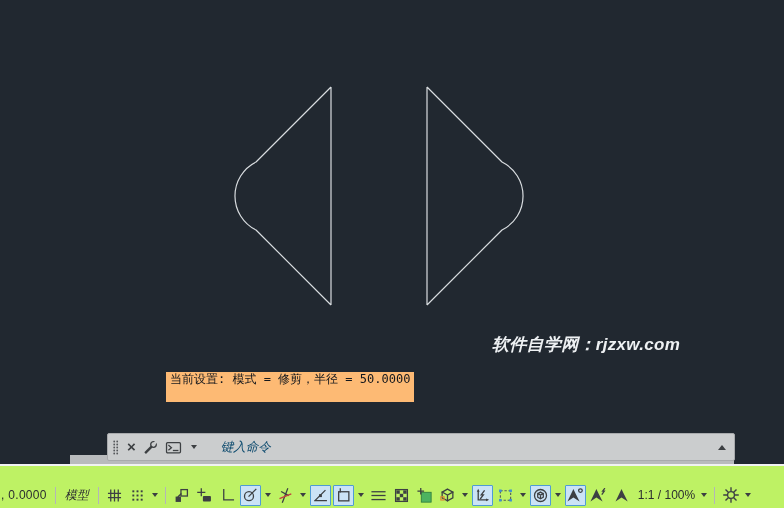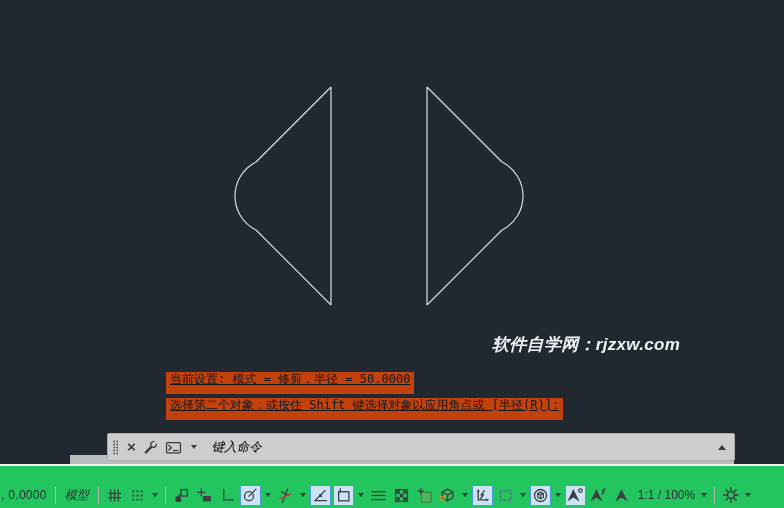--- a/index.html
+++ b/index.html
@@ -17,53 +17,53 @@
     white-space:nowrap;
     font-style:italic;
   }
   
   .history {
     position:absolute; left:166px; top:372px;
     display:flex; flex-direction:column; align-items:flex-start; gap:4px;
     font-family:"DejaVu Sans Mono", monospace; font-size:12px; line-height:13px;
   }
   .history .hline {
-    background:#c2410c; color:#15181d; padding:1px 4px 8px 4px; white-space:pre;text-decoration:underline;
+    background:#fdba74; color:#15181d; padding:1px 4px 16px 4px; white-space:pre;
   }
   
   .cmd-tray {
     position:absolute; left:70px; top:455px; width:664px; height:9px;
     background:#b9bbbd;
   }
   .cmd-bar {
     position:absolute; left:107px; top:433px; width:628px; height:28px;
     background:#cbcdce; border:1px solid #a8aaac; border-radius:2px;
     display:flex; align-items:center; padding:0 8px 0 4px; gap:7px;
   }
   .cmd-placeholder {
-    font-style:italic; color:#000000; font-size:12.5px; margin-left:6px;
+    font-style:italic; color:#0c4a6e; font-size:12.5px; margin-left:15px;
     white-space:nowrap;
   }
   .cmd-close { font-size:15px; font-weight:bold; color:#3c3f42; line-height:14px; cursor:default; }
   .spacer { flex:1; }
   
   .caret-down {
     width:0; height:0;
     border-left:3.5px solid transparent; border-right:3.5px solid transparent;
     border-top:4.5px solid #3c3f42; margin:0 2px;
   }
   .caret-up {
     width:0; height:0;
     border-left:4px solid transparent; border-right:4px solid transparent;
     border-bottom:5px solid #3c3f42;
   }
   
   .statusbar {
     position:absolute; left:0; right:0; top:464px; bottom:0;
-    background:#22c55e; border-top:2px solid #f1f2f2;
+    background:#bef264; border-top:2px solid #f1f2f2;
   }
   .statusrow {
     position:absolute; left:1px; right:0; bottom:2px; height:22px;
     display:flex; align-items:center; gap:2px;
     font-size:12px; color:#2b2d30; white-space:nowrap;
   }
   .coords { padding:0 3px 0 0; letter-spacing:0.3px; }
   .model-btn { padding:0 4px;font-style:italic; }
   .vsep { width:1px; height:17px; background:#b4b6b8; margin:0 3px; flex:none; }
   .sicon {
@@ -81,21 +81,20 @@
 
 <svg class="canvas-svg" width="784" height="464" viewBox="0 0 784 464">
   <path fill="none" stroke="#d9dde0" stroke-width="1.2" stroke-linejoin="round" d="M331,87 L331,305 M331,87 L256,162 A38,38 0 0 0 256,230 L331,305"></path>
   <path fill="none" stroke="#d9dde0" stroke-width="1.2" stroke-linejoin="round" d="M427,87 L427,305 M427,87 L502,162 A38,38 0 0 1 502,230 L427,305"></path>
 </svg>
 
 <div class="watermark">软件自学网：rjzxw.com</div>
 
 <div class="history">
   <div class="hline">当前设置: 模式 = 修剪，半径 = 50.0000</div>
-  <div class="hline">选择第二个对象，或按住 Shift 键选择对象以应用角点或 [半径(R)]:</div>
 </div>
 
 <div class="cmd-tray"></div>
 <div class="cmd-bar">
   <svg width="8" height="17" viewBox="0 0 8 17">
     <g fill="#55585b">
       <circle cx="2.2" cy="2.5" r="0.9"></circle>
         <circle cx="5.2" cy="2.5" r="0.9"></circle>
       <circle cx="2.2" cy="5.5" r="0.9"></circle>
         <circle cx="5.2" cy="5.5" r="0.9"></circle>

